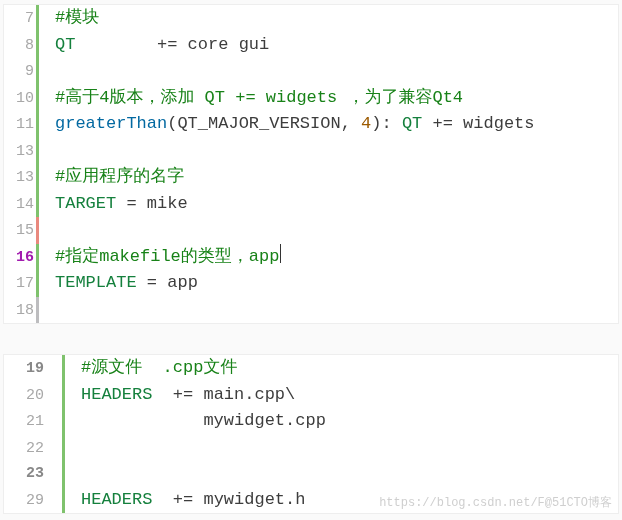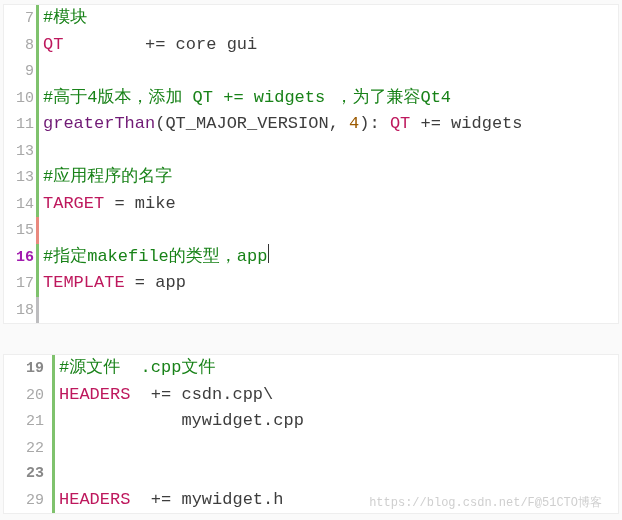--- a/index.html
+++ b/index.html
@@ -32,52 +32,52 @@
     padding-right: 2px;
     flex-shrink: 0;
     user-select: none;
   }
   .ln.bold { color: #a21caf; font-weight: 600; }
   .ln2 {
     width: 40px;
     text-align: right;
     color: #a8a8a8;
     font-size: 15px;
-    padding-right: 8px;
+    padding-right: 18px;
     flex-shrink: 0;
     user-select: none;
   }
   .ln2.bold { color: #888; font-weight: 600; }
   .bar {
     display: inline-block;
     width: 3px;
     align-self: stretch;
     background: #bdbdbf;
     flex-shrink: 0;
   }
   .bar.on  { background: #7fc26d; }
   .bar.red { background: #e9897e; }
   .code {
-    padding-left: 4px;
+    padding-left: 16px;
     color: #3d3d3d;
   }
   .cmt { color: #188218; }
-  .kw  { color: #be185d; }
-  .fn  { color: #701a75; }
+  .kw  { color: #15803d; }
+  .fn  { color: #0369a1; }
   .num { color: #9c5a00; }
   .cursor {
     display:inline-block;
     border-left:1px solid #333;
     height:1.1em;
     vertical-align:-2px;
     margin-left:1px;
   }
   .watermark {
     position: absolute;
-    right: 16px;
+    right: 6px;
     bottom: 2px;
     font-size: 12px;
     color: #cfcfcf;
     pointer-events: none;
   }
 </style>
 </head>
 <body>
 
 <div class="block">
@@ -145,21 +145,21 @@
 
 <div class="block" style="margin-top:30px;">
   <div class="line">
     <span class="ln2 bold">19</span>
     <span class="bar on"></span>
     <span class="code cmt">#源文件  .cpp文件</span>
   </div>
   <div class="line">
     <span class="ln2">20</span>
     <span class="bar on"></span>
-    <span class="code"><span class="kw">HEADERS</span><span>  += csdn.cpp\</span></span>
+    <span class="code"><span class="kw">HEADERS</span><span>  += main.cpp\</span></span>
   </div>
   <div class="line">
     <span class="ln2">21</span>
     <span class="bar on"></span>
     <span class="code"><span>            mywidget.cpp</span></span>
   </div>
   <div class="line">
     <span class="ln2">22</span>
     <span class="bar on"></span>
     <span class="code"> </span>

